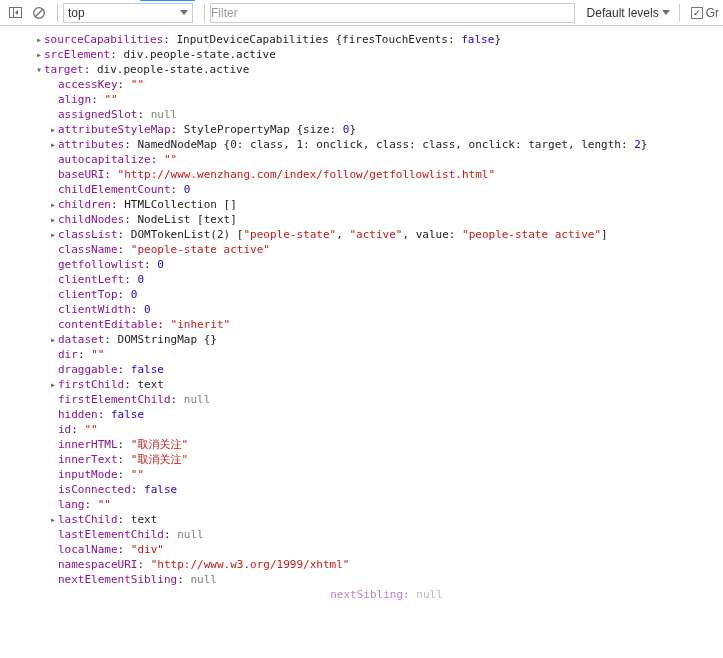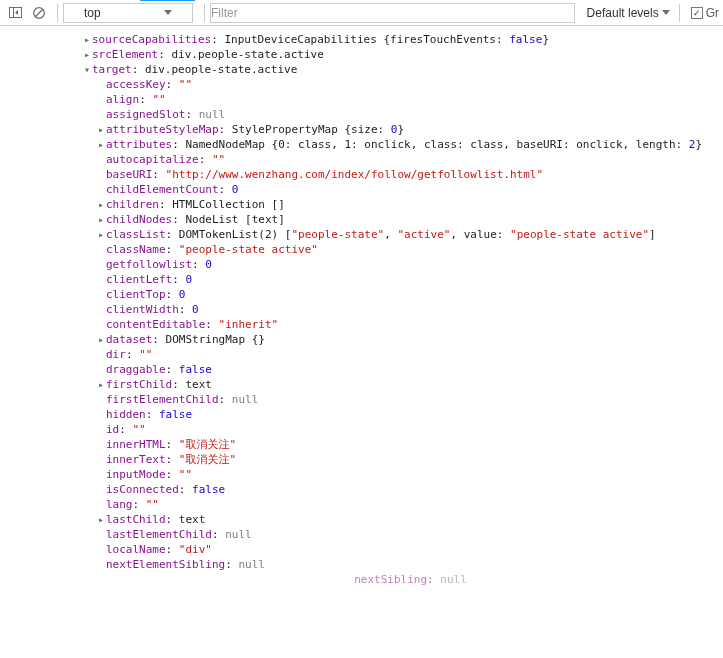--- a/index.html
+++ b/index.html
@@ -1,27 +1,27 @@
 <!DOCTYPE html>
 <html><head>
 <meta charset="utf-8">
 <style>
   * { box-sizing: border-box; }
   html, body { margin: 0; padding: 0; font-family: Consolas, "Lucida Console", monospace; font-size: 11px; color: #333; background: #fff; overflow: hidden; }
   .toolbar { display: flex; align-items: center; height: 26px; border-bottom: 1px solid #ccc; padding: 0 4px; color: #5a5a5a; font-family: "Segoe UI", Arial, sans-serif; font-size: 12px; position: relative; }
   .toolbar .tb-btn { width: 22px; height: 22px; display: flex; align-items: center; justify-content: center; margin-right: 2px; }
   .toolbar .sep { width: 1px; height: 18px; background: #ccc; margin: 0 5px; }
-  .select { display: flex; align-items: center; justify-content: space-between; border: 1px solid #ccc; height: 20px; min-width: 130px; padding: 0 20px; background: #fff; margin-right: 6px; color:#333;}
+  .select { display: flex; align-items: center; justify-content: space-between; border: 1px solid #ccc; height: 20px; min-width: 130px; padding: 0 4px; background: #fff; margin-right: 6px; color:#333;}
   .select .arrow { margin-left: auto; }
   .filter { flex: 1; border: 1px solid #ccc; height: 20px; padding: 0 0; color: #999; background:#fff; display:flex; align-items:center; margin-right:8px; }
   .right-ctrls { display:flex; align-items:center; margin-left:auto; }
   .right-select { display:flex; align-items:center; border:none; padding: 0 4px; color:#333;text-align:center; }
   .checkbox { width:12px; height:12px; border:1px solid #767676; display:inline-flex; align-items:center; justify-content:center; margin:0 3px 0 6px; background:#fff; font-size:9px; color:#333;}
   .tab-indicator { position:absolute; top:-1px; left:140px; height:2px; width:55px; background:#2196f3;}
-  .tree { padding: 6px 8px 0 20px; line-height: 15px; white-space: nowrap; overflow: hidden; height: 632px; margin-left: 48px;}
+  .tree { padding: 6px 8px 0 20px; line-height: 15px; white-space: nowrap; overflow: hidden; height: 632px;}
   .row { display:block; position:relative; }
   .indent1 { padding-left: 14px; }
   .indent2 { padding-left: 28px; }
   .tri { display:inline-block; width:10px; text-align:center; color:#6e6e6e; margin-right:0px; }
   .tri-down::before { content:"▾"; font-size:10px; }
   .tri-right::before { content:"▸"; font-size:10px; }
   .tri-none::before { content:""; }
   .prop { color: #881391; }
   .punct { color: #222; }
   .val-type { color: #222; }
@@ -82,21 +82,21 @@
   <div class="row indent1"><span class="tri tri-right"></span><span class="prop">sourceCapabilities</span><span class="punct">: </span><span class="val-type">InputDeviceCapabilities {firesTouchEvents: </span><span class="val-bool">false</span><span class="val-type">}</span></div>
 
   <div class="row indent1"><span class="tri tri-right"></span><span class="prop">srcElement</span><span class="punct">: </span><span class="val-type">div.people-state.active</span></div>
 
   <div class="row indent1"><span class="tri tri-down"></span><span class="prop">target</span><span class="punct">: </span><span class="val-type">div.people-state.active</span></div>
 
   <div class="row indent2"><span class="tri tri-none"></span><span class="prop">accessKey</span><span class="punct">: </span><span class="val-str">""</span></div>
   <div class="row indent2"><span class="tri tri-none"></span><span class="prop">align</span><span class="punct">: </span><span class="val-str">""</span></div>
   <div class="row indent2"><span class="tri tri-none"></span><span class="prop">assignedSlot</span><span class="punct">: </span><span class="val-null">null</span></div>
   <div class="row indent2"><span class="tri tri-right"></span><span class="prop">attributeStyleMap</span><span class="punct">: </span><span class="val-type">StylePropertyMap {size: </span><span class="val-num">0</span><span class="val-type">}</span></div>
-  <div class="row indent2"><span class="tri tri-right"></span><span class="prop">attributes</span><span class="punct">: </span><span class="val-type">NamedNodeMap {0: class, 1: onclick, class: class, baseURI: onclick, length: </span><span class="val-num">2</span><span class="val-type">}</span></div>
+  <div class="row indent2"><span class="tri tri-right"></span><span class="prop">attributes</span><span class="punct">: </span><span class="val-type">NamedNodeMap {0: class, 1: onclick, class: class, onclick: target, length: </span><span class="val-num">2</span><span class="val-type">}</span></div>
   <div class="row indent2"><span class="tri tri-none"></span><span class="prop">autocapitalize</span><span class="punct">: </span><span class="val-str">""</span></div>
   <div class="row indent2"><span class="tri tri-none"></span><span class="prop">baseURI</span><span class="punct">: </span><span class="val-str">"http://www.wenzhang.com/index/follow/getfollowlist.html"</span></div>
   <div class="row indent2"><span class="tri tri-none"></span><span class="prop">childElementCount</span><span class="punct">: </span><span class="val-num">0</span></div>
   <div class="row indent2"><span class="tri tri-right"></span><span class="prop">children</span><span class="punct">: </span><span class="val-type">HTMLCollection []</span></div>
   <div class="row indent2"><span class="tri tri-right"></span><span class="prop">childNodes</span><span class="punct">: </span><span class="val-type">NodeList [text]</span></div>
   <div class="row indent2"><span class="tri tri-right"></span><span class="prop">classList</span><span class="punct">: </span><span class="val-type">DOMTokenList(2) [</span><span class="val-str">"people-state"</span><span class="val-type">, </span><span class="val-str">"active"</span><span class="val-type">, value: </span><span class="val-str">"people-state active"</span><span class="val-type">]</span></div>
   <div class="row indent2"><span class="tri tri-none"></span><span class="prop">className</span><span class="punct">: </span><span class="val-str">"people-state active"</span></div>
   <div class="row indent2"><span class="tri tri-none"></span><span class="prop">getfollowlist</span><span class="punct">: </span><span class="val-num">0</span></div>
   <div class="row indent2"><span class="tri tri-none"></span><span class="prop">clientLeft</span><span class="punct">: </span><span class="val-num">0</span></div>
   <div class="row indent2"><span class="tri tri-none"></span><span class="prop">clientTop</span><span class="punct">: </span><span class="val-num">0</span></div>
@@ -110,16 +110,17 @@
   <div class="row indent2"><span class="tri tri-none"></span><span class="prop">hidden</span><span class="punct">: </span><span class="val-bool">false</span></div>
   <div class="row indent2"><span class="tri tri-none"></span><span class="prop">id</span><span class="punct">: </span><span class="val-str">""</span></div>
   <div class="row indent2"><span class="tri tri-none"></span><span class="prop">innerHTML</span><span class="punct">: </span><span class="val-str">"取消关注"</span></div>
   <div class="row indent2"><span class="tri tri-none"></span><span class="prop">innerText</span><span class="punct">: </span><span class="val-str">"取消关注"</span></div>
   <div class="row indent2"><span class="tri tri-none"></span><span class="prop">inputMode</span><span class="punct">: </span><span class="val-str">""</span></div>
   <div class="row indent2"><span class="tri tri-none"></span><span class="prop">isConnected</span><span class="punct">: </span><span class="val-bool">false</span></div>
   <div class="row indent2"><span class="tri tri-none"></span><span class="prop">lang</span><span class="punct">: </span><span class="val-str">""</span></div>
   <div class="row indent2"><span class="tri tri-right"></span><span class="prop">lastChild</span><span class="punct">: </span><span class="val-type">text</span></div>
   <div class="row indent2"><span class="tri tri-none"></span><span class="prop">lastElementChild</span><span class="punct">: </span><span class="val-null">null</span></div>
   <div class="row indent2"><span class="tri tri-none"></span><span class="prop">localName</span><span class="punct">: </span><span class="val-str">"div"</span></div>
+  <div class="row indent2"><span class="tri tri-none"></span><span class="prop">namespaceURI</span><span class="punct">: </span><span class="val-str">"http://www.w3.org/1999/xhtml"</span></div>
   <div class="row indent2"><span class="tri tri-none"></span><span class="prop">nextElementSibling</span><span class="punct">: </span><span class="val-null">null</span></div>
   <div class="row indent2" style="opacity:0.55;text-align:center;"><span class="tri tri-none"></span><span class="prop">nextSibling</span><span class="punct">: </span><span class="val-null">null</span></div>
 
 </div>
 
 </body></html>

